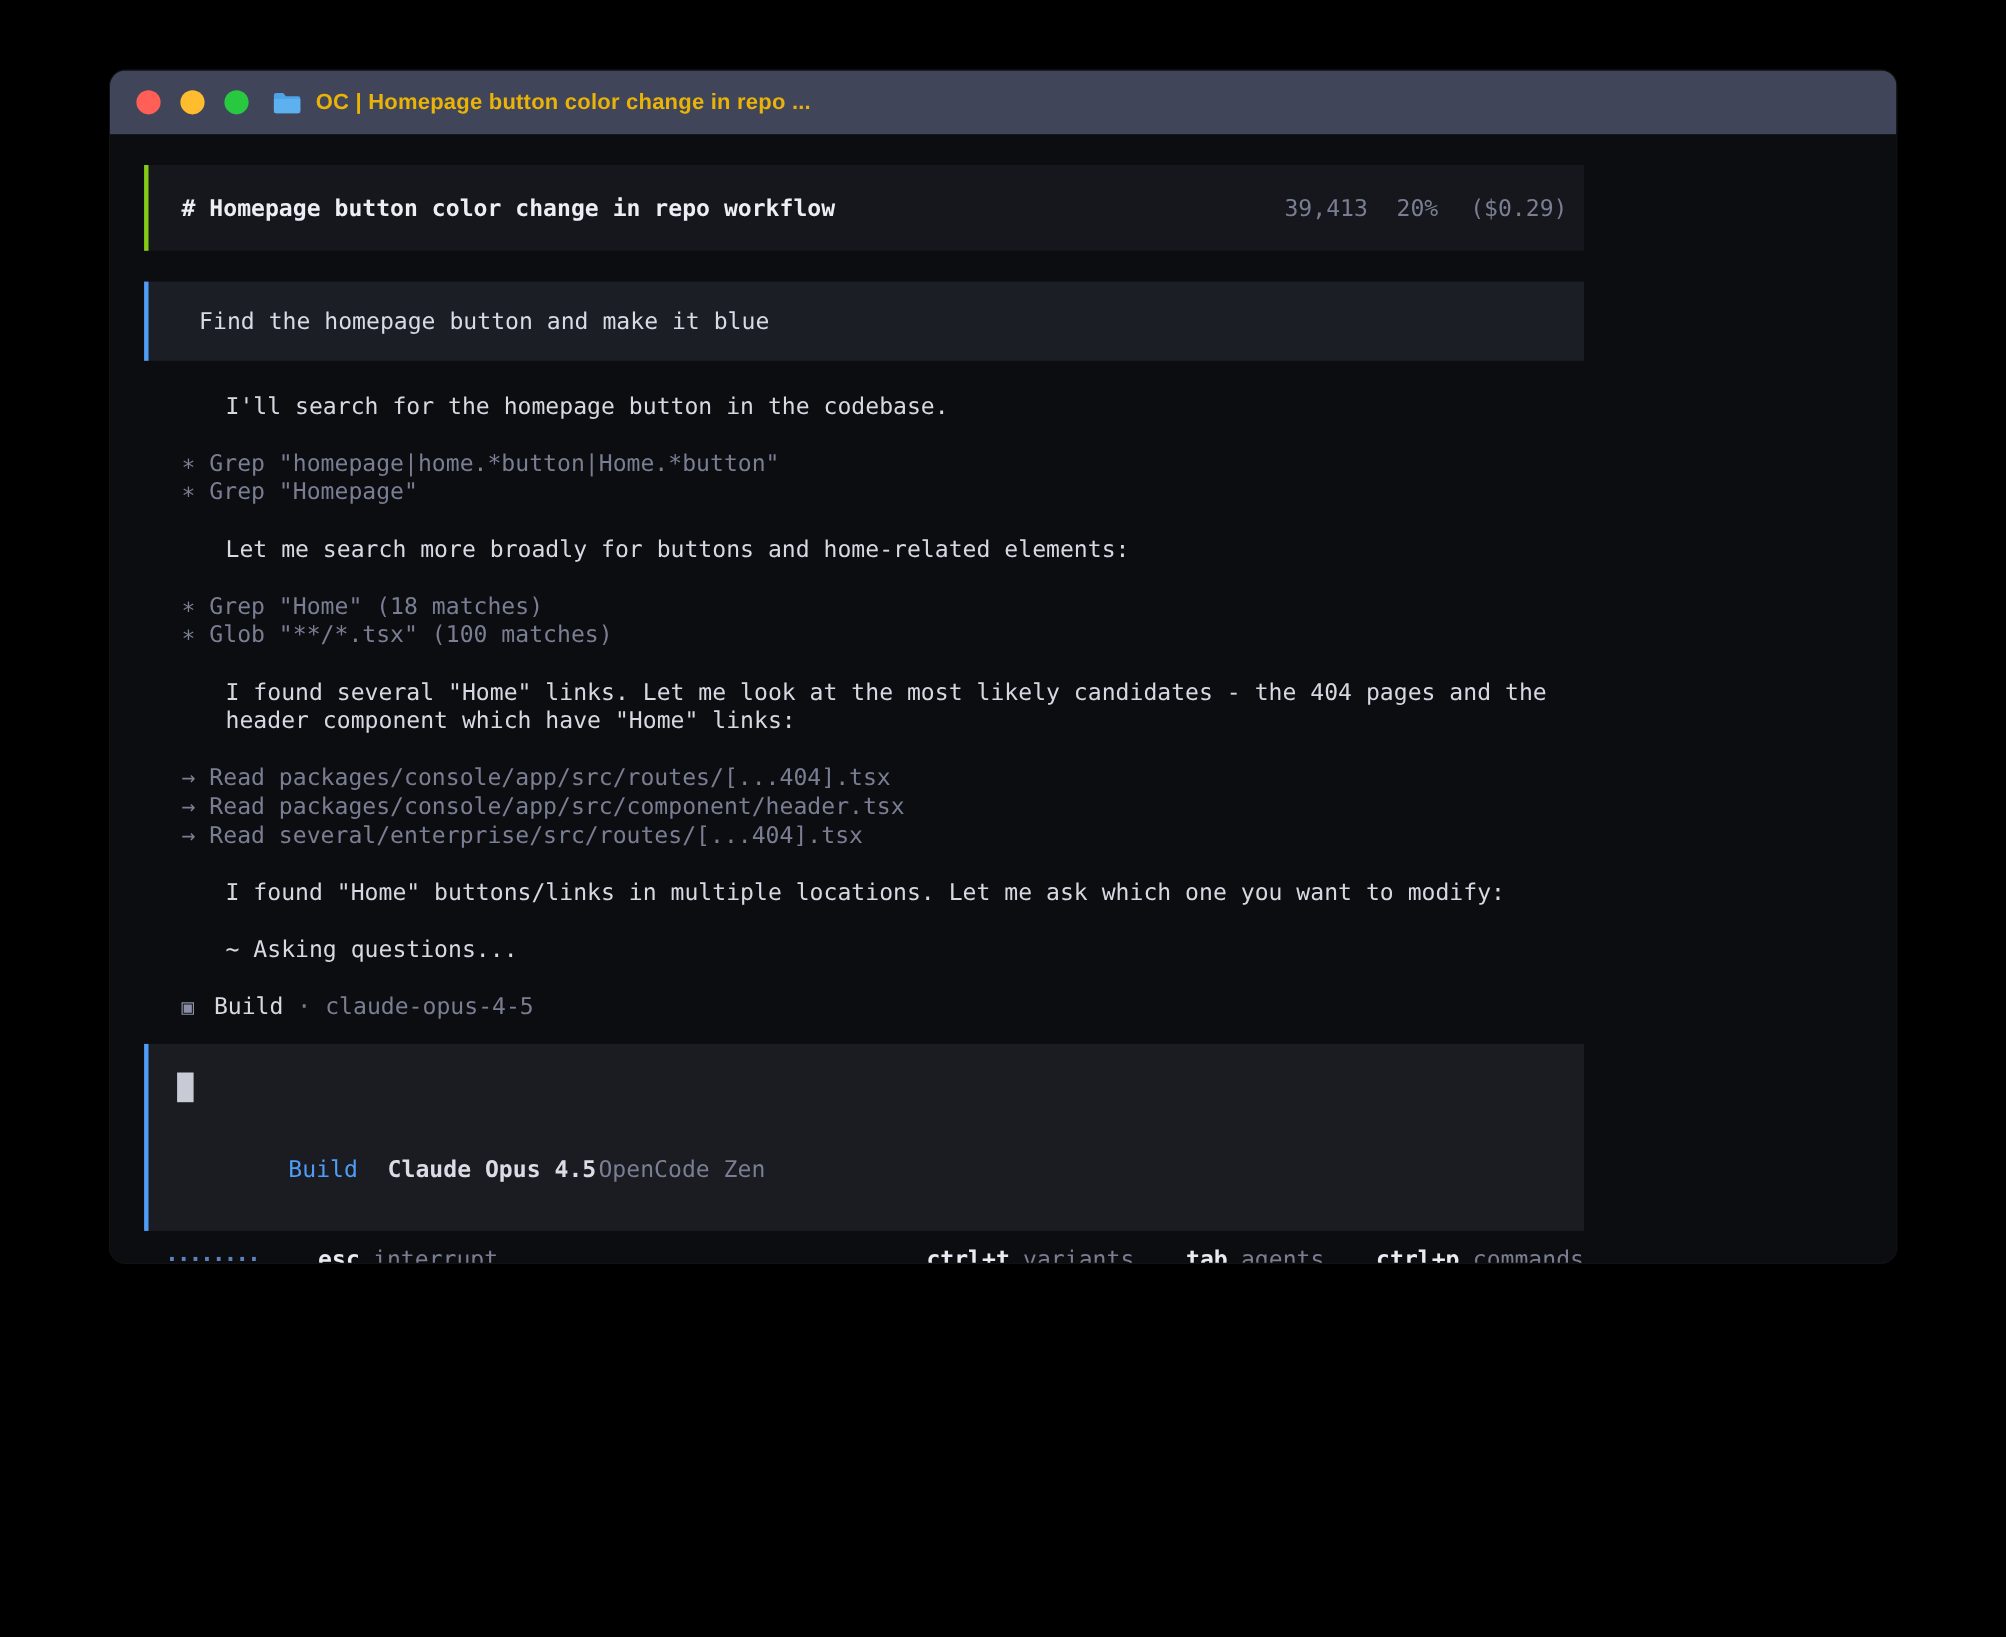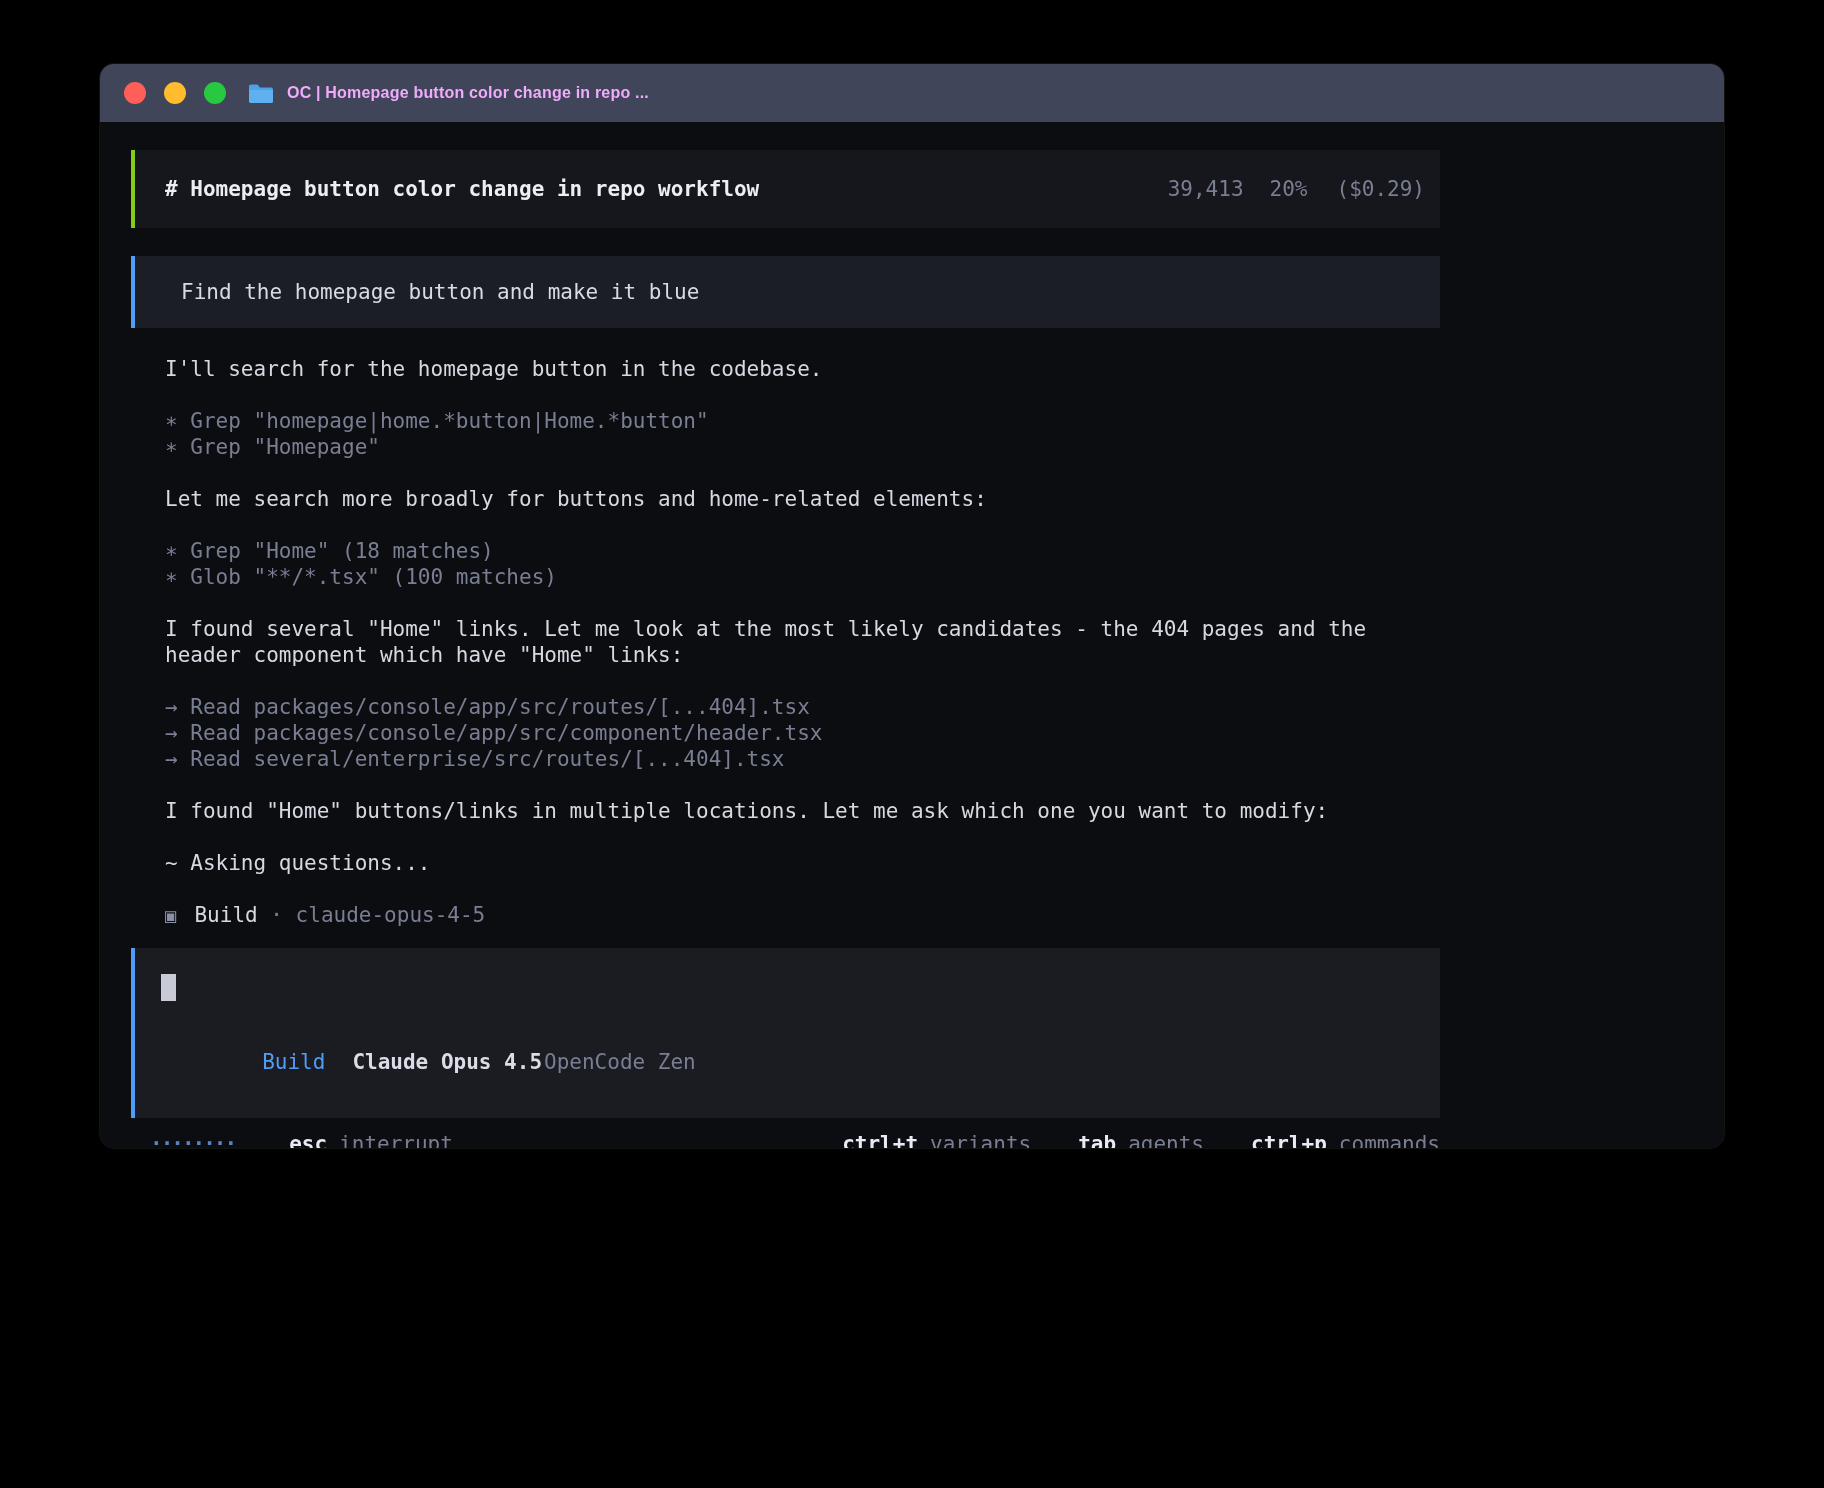--- a/index.html
+++ b/index.html
@@ -33,23 +33,23 @@
     font-family:"Liberation Sans","DejaVu Sans",sans-serif;
   }
   .lights{display:flex;gap:18px;align-items:center;}
   .light{width:22px;height:22px;border-radius:50%;display:inline-block;}
   .light.red{background:#ff5f57;}
   .light.yellow{background:#febc2e;}
   .light.green{background:#28c840;}
   .folder-icon{margin-left:22px;display:inline-flex;align-items:center;}
   .window-title{
     margin-left:13px;
-    color:#f0abfc;
+    color:#eab308;
     font-weight:bold;
-    font-size:16px;
+    font-size:20px;
     letter-spacing:0.2px;
     white-space:nowrap;
   }
   .content{
     padding:28px 0 0 31px;
     width:1340px;
     font-size:21px;
   }
   .panel{
     width:1309px;
@@ -73,21 +73,21 @@
     display:flex;align-items:center;
     padding:0 46px;
     color:#d8dbe4;
   }
   .transcript{
     margin-top:28px;
     margin-left:34px;
     width:1272px;
   }
   .line{min-height:26px;line-height:26px;white-space:pre-wrap;}
-  .line.text{color:var(--text-main);}
+  .line.text{color:var(--text-main);margin-left:40px;}
   .line.tool{color:var(--text-dim);}
   .line.gap{height:26px;}
   .agent-line{color:var(--text-main);}
   .agent-icon{color:#8a8fa6;margin-right:18px;font-size:19px;}
   .agent-name{color:var(--text-main);}
   .agent-sep,.agent-model{color:var(--text-dim);}
   .input-panel{
     margin-top:20px;
     min-height:120px;
     border-left-color:var(--accent);

